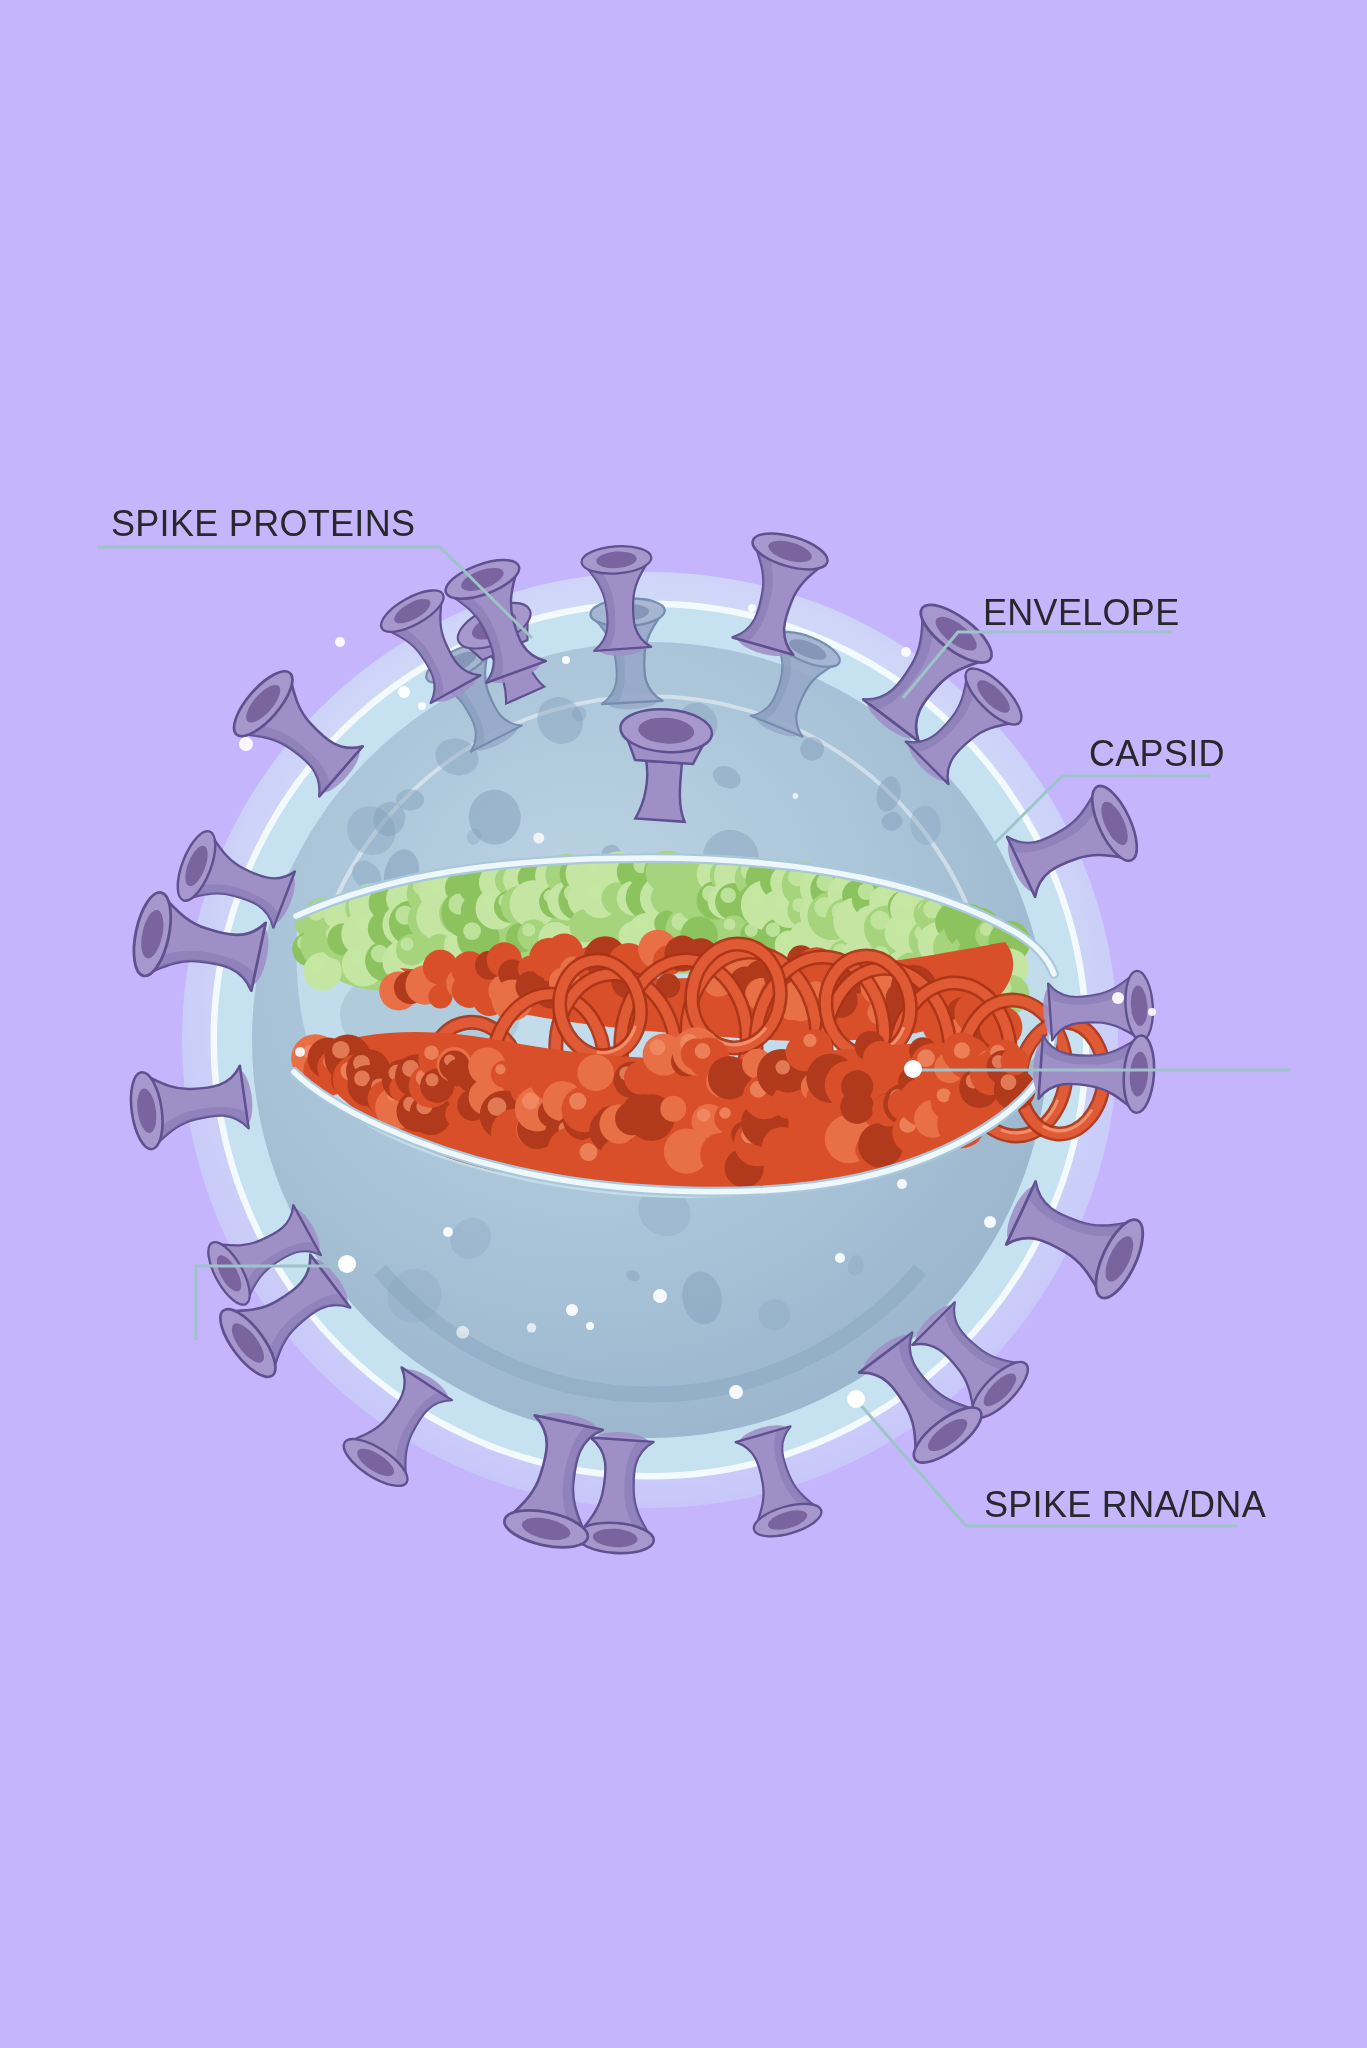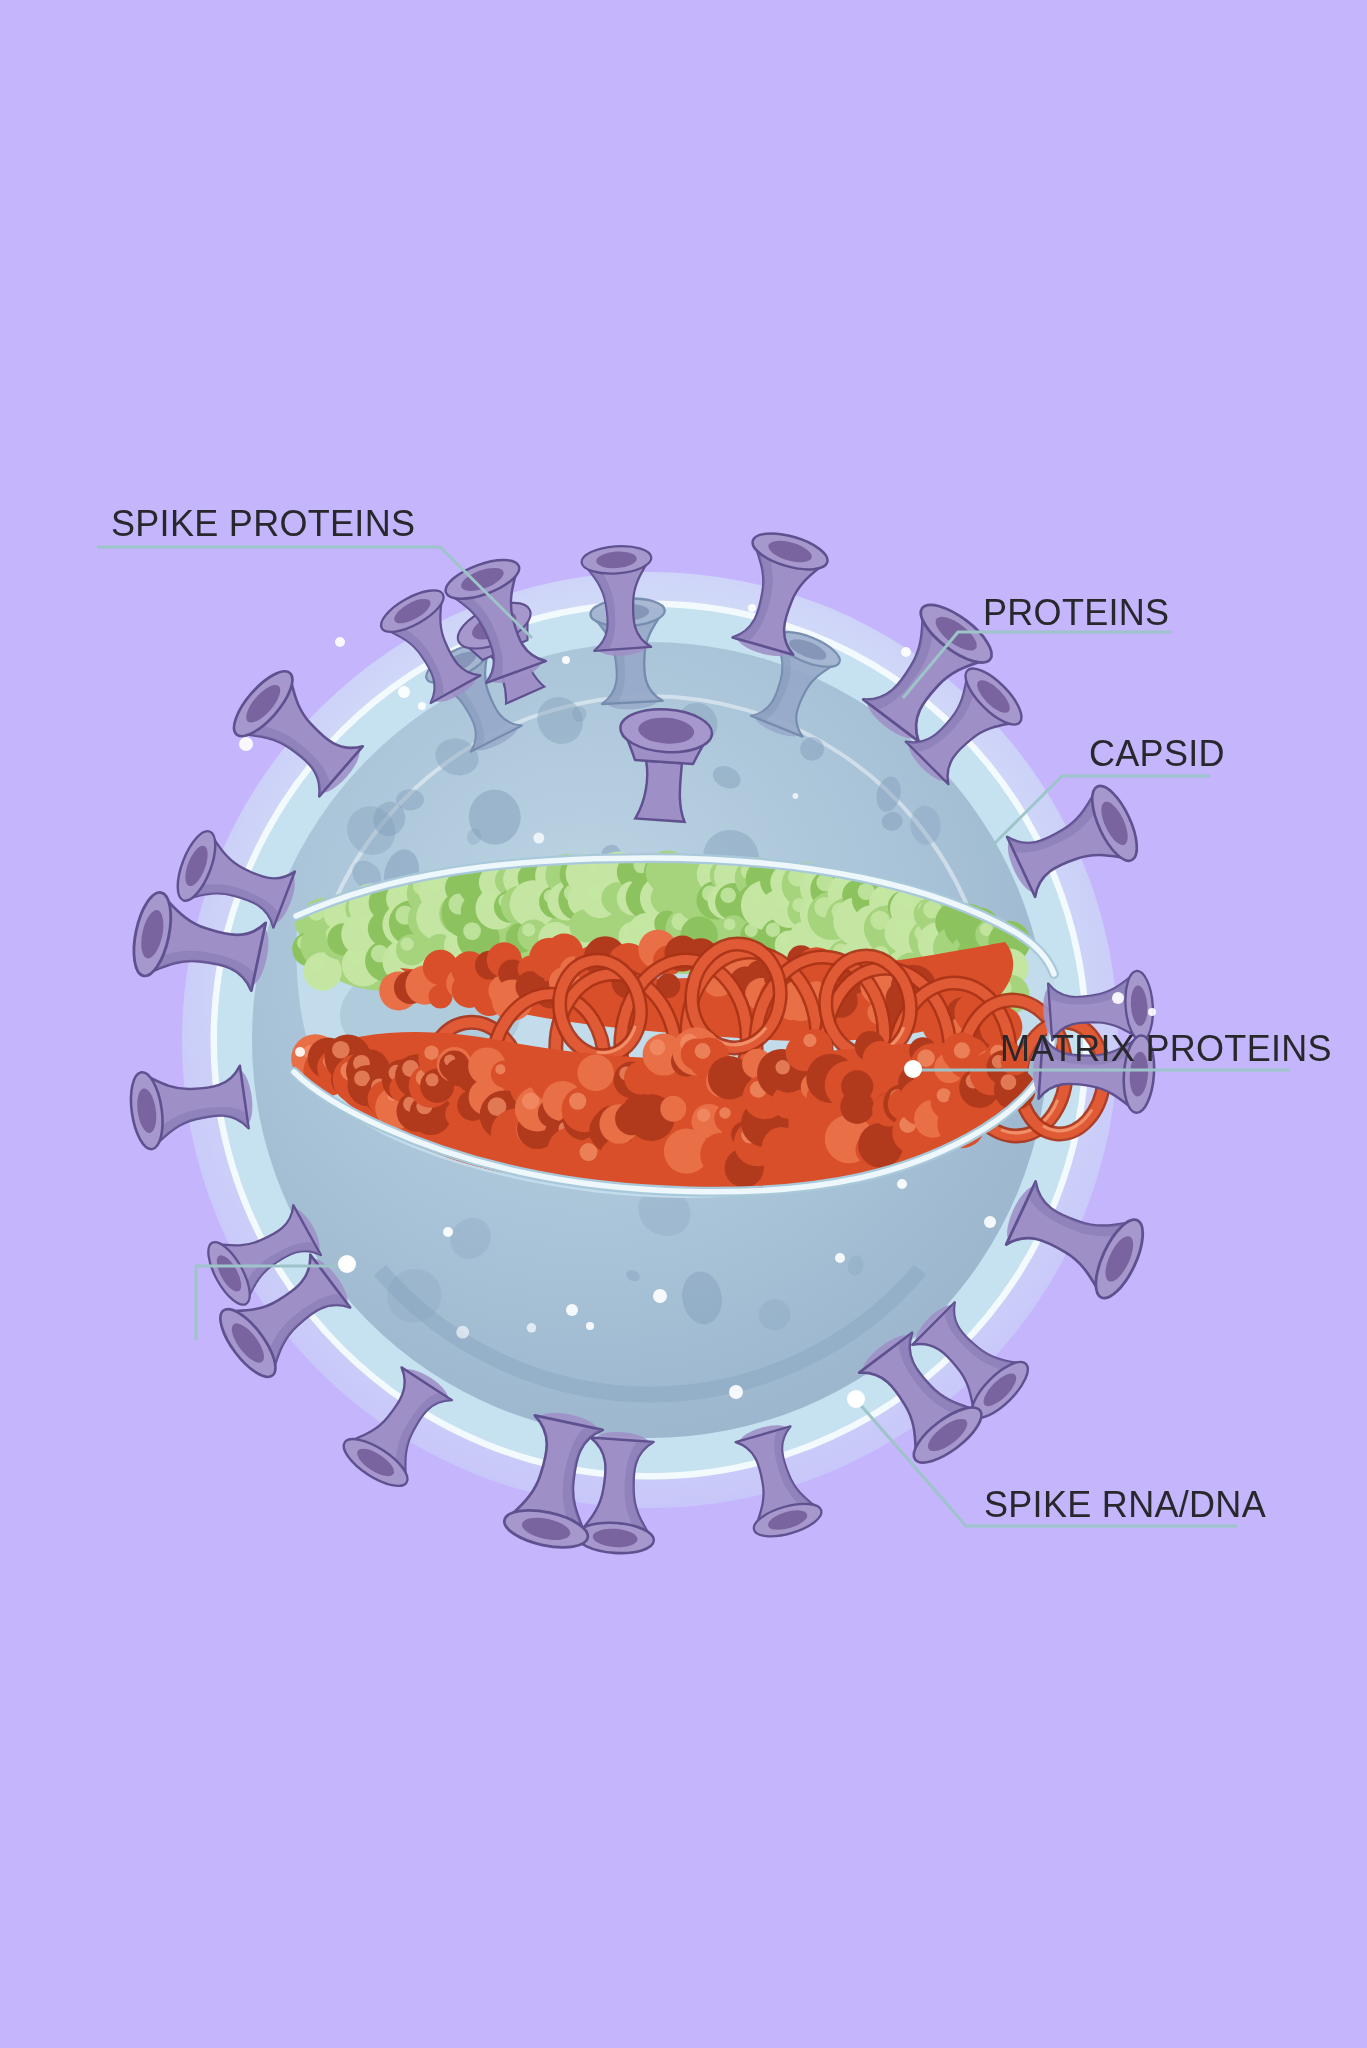--- a/index.html
+++ b/index.html
@@ -828,21 +828,20 @@
     </g>
     <g id="pointer-dots" fill="var(--dot,#ffffff)">
       <circle cx="913" cy="1069" r="9"></circle>
       <circle cx="347" cy="1264" r="9"></circle>
       <circle cx="856" cy="1399" r="9"></circle>
     </g>
   </svg>
 
   <div class="label" style="left:111px;top:504px">SPIKE PROTEINS</div>
 
-  <div class="label" style="left:983px;top:593px">PROTEINS</div>
+  <div class="label" style="left:983px;top:593px">ENVELOPE</div>
 
   <div class="label" style="left:1089px;top:734px">CAPSID</div>
 
-  <div class="label" style="left:1000px;top:1029px">MATRIX PROTEINS</div>
 
 
   <div class="label" style="left:984px;top:1485px">SPIKE RNA/DNA</div>
 </div>
 
 </body></html>

